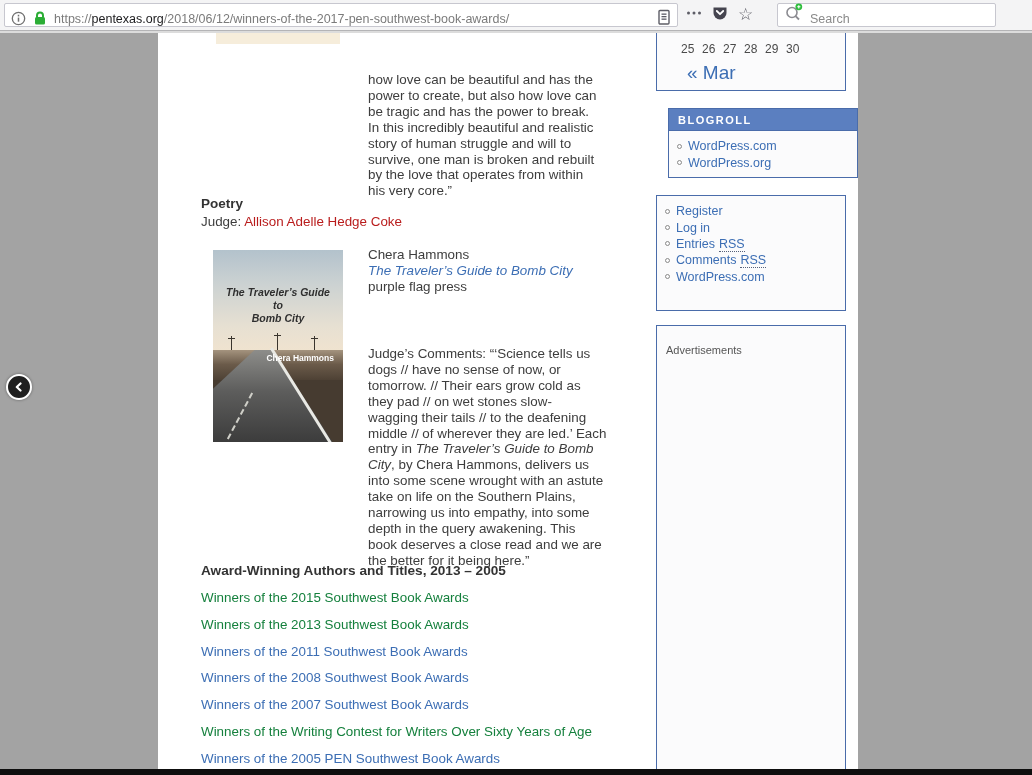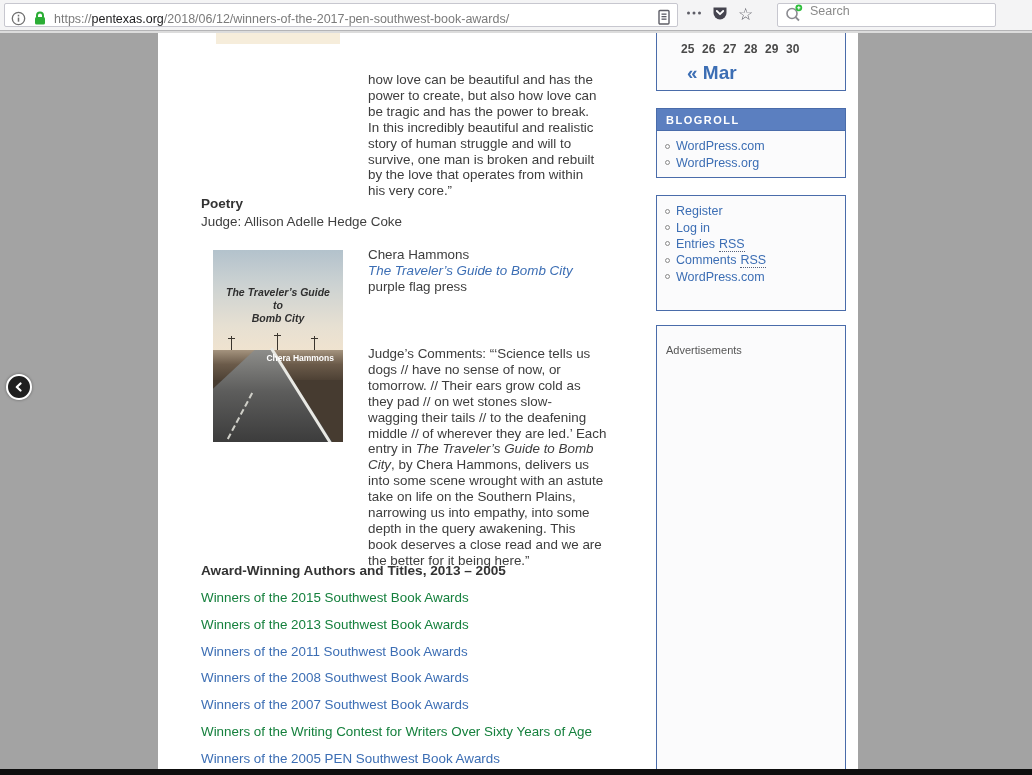--- a/index.html
+++ b/index.html
@@ -13,37 +13,37 @@
   .url-bar { position:absolute; left:4px; top:3px; width:674px; height:24px; background:#fff;
              border:1px solid #c7c7cf; border-radius:2px; display:flex; align-items:flex-end; padding:0 6px; }
   .url-bar .icn { display:flex; align-items:center; margin-right:7px; }
   .url-text { font-size:12.5px; color:#7b7b7b; white-space:nowrap; overflow:hidden; flex:1; }
   .url-text .domain { color:#1b1b1d; }
   .reader-icn { margin-left:auto; display:flex; align-items:center; }
   .page-actions { position:absolute; left:686px; top:3px; height:24px; display:flex; align-items:center; gap:9px; }
   .dots { color:#5d5d66; }
   .star { font-size:17px; color:#5d5d66; line-height:1; margin-top:-2px; }
   .search-bar { position:absolute; left:777px; top:3px; width:219px; height:24px; background:#fff;
-                border:1px solid #c7c7cf; border-radius:2px; display:flex; align-items:flex-start; padding:0 6px; }
+                border:1px solid #c7c7cf; border-radius:2px; display:flex; align-items:flex-end; padding:0 6px; }
   .search-bar input { border:none; outline:none; font-size:12.5px; color:#444; width:150px;
                       font-family:"Liberation Sans", sans-serif; background:transparent; }
   .search-bar input::placeholder { color:#8a8a8a; }
   .top-strip { position:absolute; top:31px; left:0; width:1032px; height:2px; background:#dcdcdc; }
 
   
   .sheet { position:absolute; left:158px; top:33px; width:700px; height:736px; background:#fff; overflow:hidden; }
   .txt { color:#3d3d3d; font-size:13.4px; line-height:15.9px; }
   .pre { white-space:pre-line;margin-top:36px; }
   .cover-remnant { position:absolute; left:58px; top:0; width:124px; height:11px; background:#f6eddb; }
 
   .intro { position:absolute; left:210px; top:3px; width:292px; }
   .poetry-heading { position:absolute; left:43px; top:163px; font-weight:bold; font-size:13.5px; color:#333; }
   .judge-line { position:absolute; left:43px; top:181px; font-size:13.4px; color:#3d3d3d; }
   a, .linkish { text-decoration:none; cursor:pointer; }
-  .judge-link { color:#404040; }
+  .judge-link { color:#b91c1c; }
   .blue-link { color:#3c6eb4; }
 
   
   .cover { position:absolute; left:55px; top:217px; width:130px; height:192px; overflow:hidden;
            background:linear-gradient(180deg,#b3c2cc 0%, #ccd2d2 18%, #e7e0d2 40%, #f0e3cf 53%); }
   .cover-title { position:absolute; top:36px; left:0; right:0; text-align:center; font-weight:bold;
                  font-size:10.5px; line-height:13px; color:#2f2f2f; white-space:pre-line;font-style:italic; }
   .cover-land { position:absolute; top:100px; height:32px; left:0; right:0;
                 background:linear-gradient(180deg,#a4937e 0%, #6b5b4a 45%, #4a3e32 100%); }
   .cover-ground { position:absolute; top:130px; bottom:0; left:0; right:0; background:#463b30; }
@@ -62,28 +62,28 @@
   .comments { position:absolute; left:210px; top:277px; width:292px; }
   .comments i, .book-info i { font-style:italic; }
 
   .awards-heading { position:absolute; left:43px; top:530px; font-weight:bold; font-size:13.6px; color:#333; }
   .award-links { position:absolute; left:43px; top:558px; display:flex; flex-direction:column; gap:12.6px; }
   .award-link { font-size:13.4px; line-height:14.2px; color:#3c6eb4; cursor:pointer; }
   .award-link[data-visited="true"] { color:#15803d; }
 
   
   .side-box { position:absolute; left:498px; width:190px; border:1px solid #4a6caa; background:#fbfbfc; }
-  .cal-box { top:-6px; height:64px;font-weight:bold; }
+  .cal-box { top:-6px; height:64px; }
   .cal-days { display:flex; padding:14px 0 0 24px; gap:7px; }
   .cal-day { font-size:12px; color:#4a4a4a; width:14px; }
   .cal-prev { position:absolute; left:30px; top:34px; font-size:19px; }
   .side-header { height:22px; background:#5b7fc0; border-bottom:1px solid #4a6caa; color:#fff;
                  font-size:11px; font-weight:bold; letter-spacing:1.5px; display:flex; align-items:center;
                  padding-left:9px; }
-  .blogroll-box { top:75px; height:70px; }
+  .blogroll-box { top:75px; height:70px;margin-left:12px; }
   .meta-box { top:162px; height:116px; }
   .side-list { padding:7px 0 0 8px; }
   .side-item { display:flex; align-items:center; height:16.4px; }
   .bullet { width:5px; height:5px; border:1px solid #8a8a8a; border-radius:50%; margin-right:6px; flex:none; }
   .side-link { font-size:12.5px; color:#3c6eb4; }
   .meta-abbr:not(:empty) { margin-left:4px; border-bottom:1px dotted #55617a; }
   .ads-box { top:292px; height:478px; padding:14px 0 0 9px; }
   .ads-label { font-size:11px; color:#565656; }
 
   

